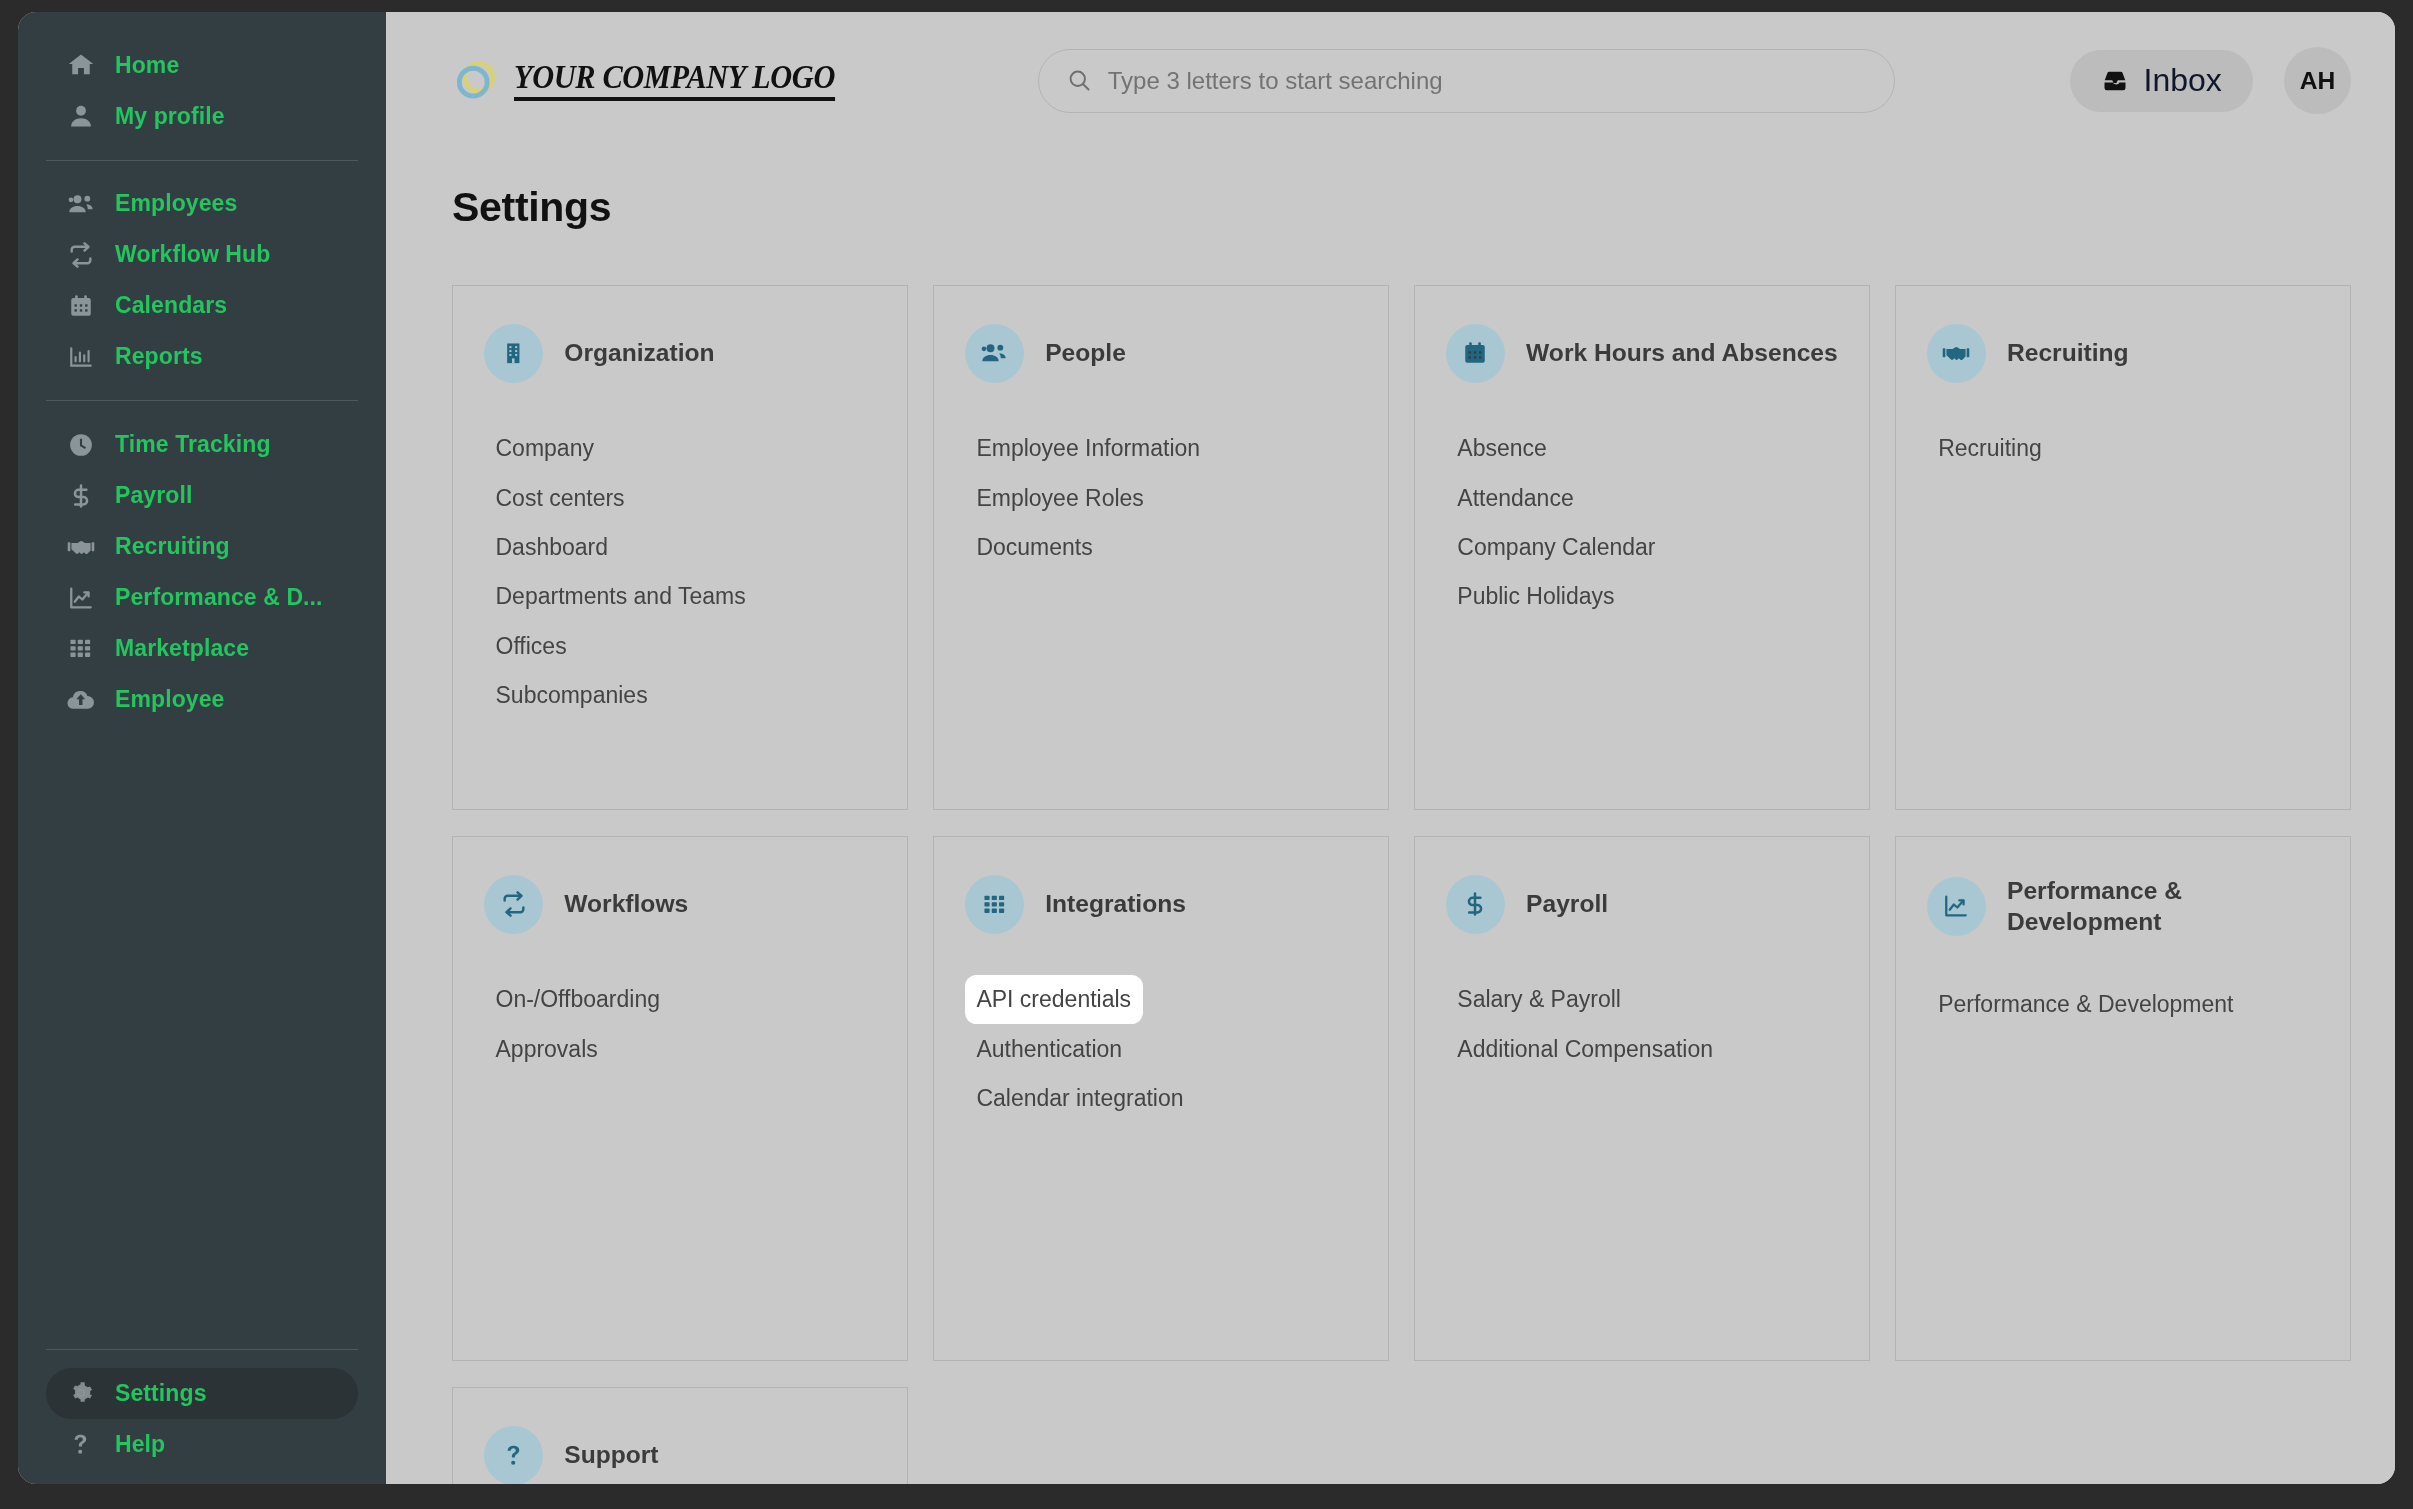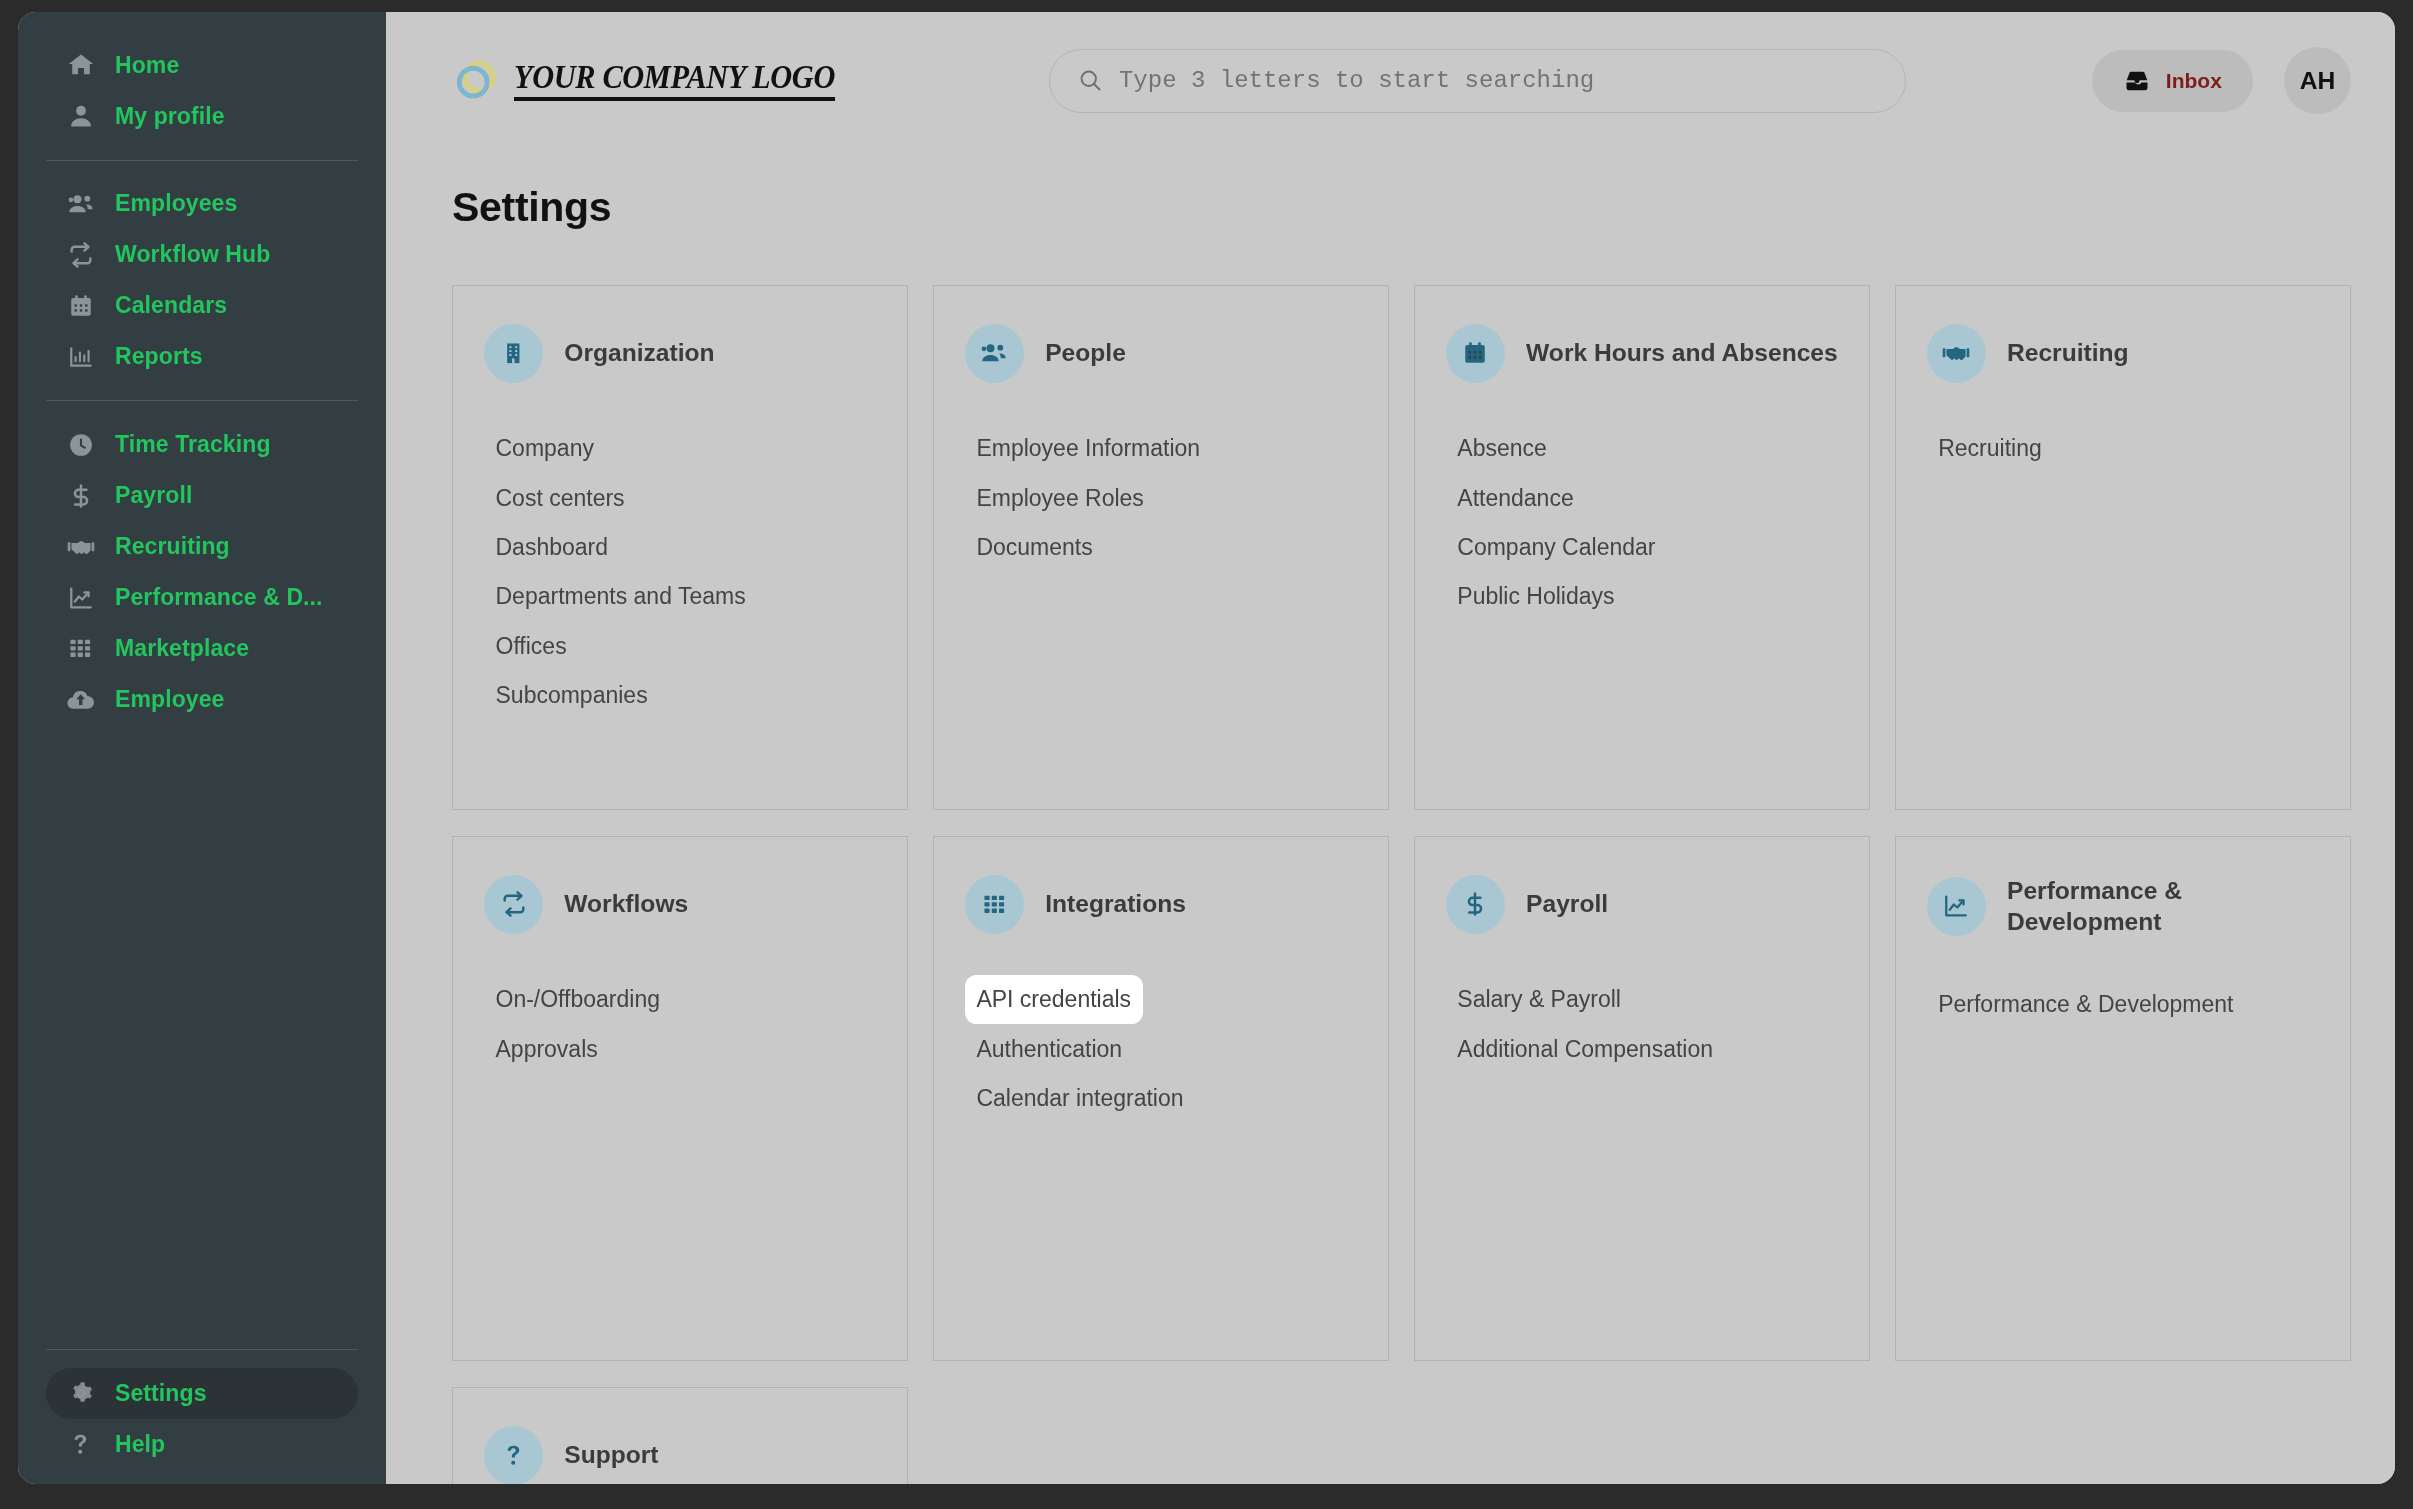--- a/index.html
+++ b/index.html
@@ -137,41 +137,41 @@
     align-items: center;
     padding: 0 28px;
     gap: 16.4px;
     background: transparent;
   }
   #search-wrap .s-ico { color: #6f6f6f; flex: 0 0 auto; display:flex; }
   #search-input {
     border: 0;
     background: transparent;
     outline: none;
-    font-family: Liberation Mono, monospace;
+    font-family: Liberation Sans, sans-serif;
     font-size: 24px;
     color: #701a75;
     width: 100%;
   }
   #search-input::placeholder { color: #737373; }
 
   #inbox-btn {
     display: flex;
     align-items: center;
     gap: 14.8px;
     height: 62px;
     padding: 0 31px;
     border-radius: 31px;
     background: #bcbcbc;
     cursor: pointer;
     border: 0;
     font-family: "Liberation Sans", sans-serif;
   }
   #inbox-btn .i-ico { color: #111; display: flex; }
-  #inbox-label { font-size: 21px; font-weight: 700; color: #7f1d1d; }
+  #inbox-label { font-size: 32px; font-weight: 400; color: #0f172a; }
 
   #avatar {
     width: 67px; height: 67px;
     flex: 0 0 67px;
     border-radius: 50%;
     background: #bcbcbc;
     display: flex;
     align-items: center;
     justify-content: center;
     font-size: 24.6px;

